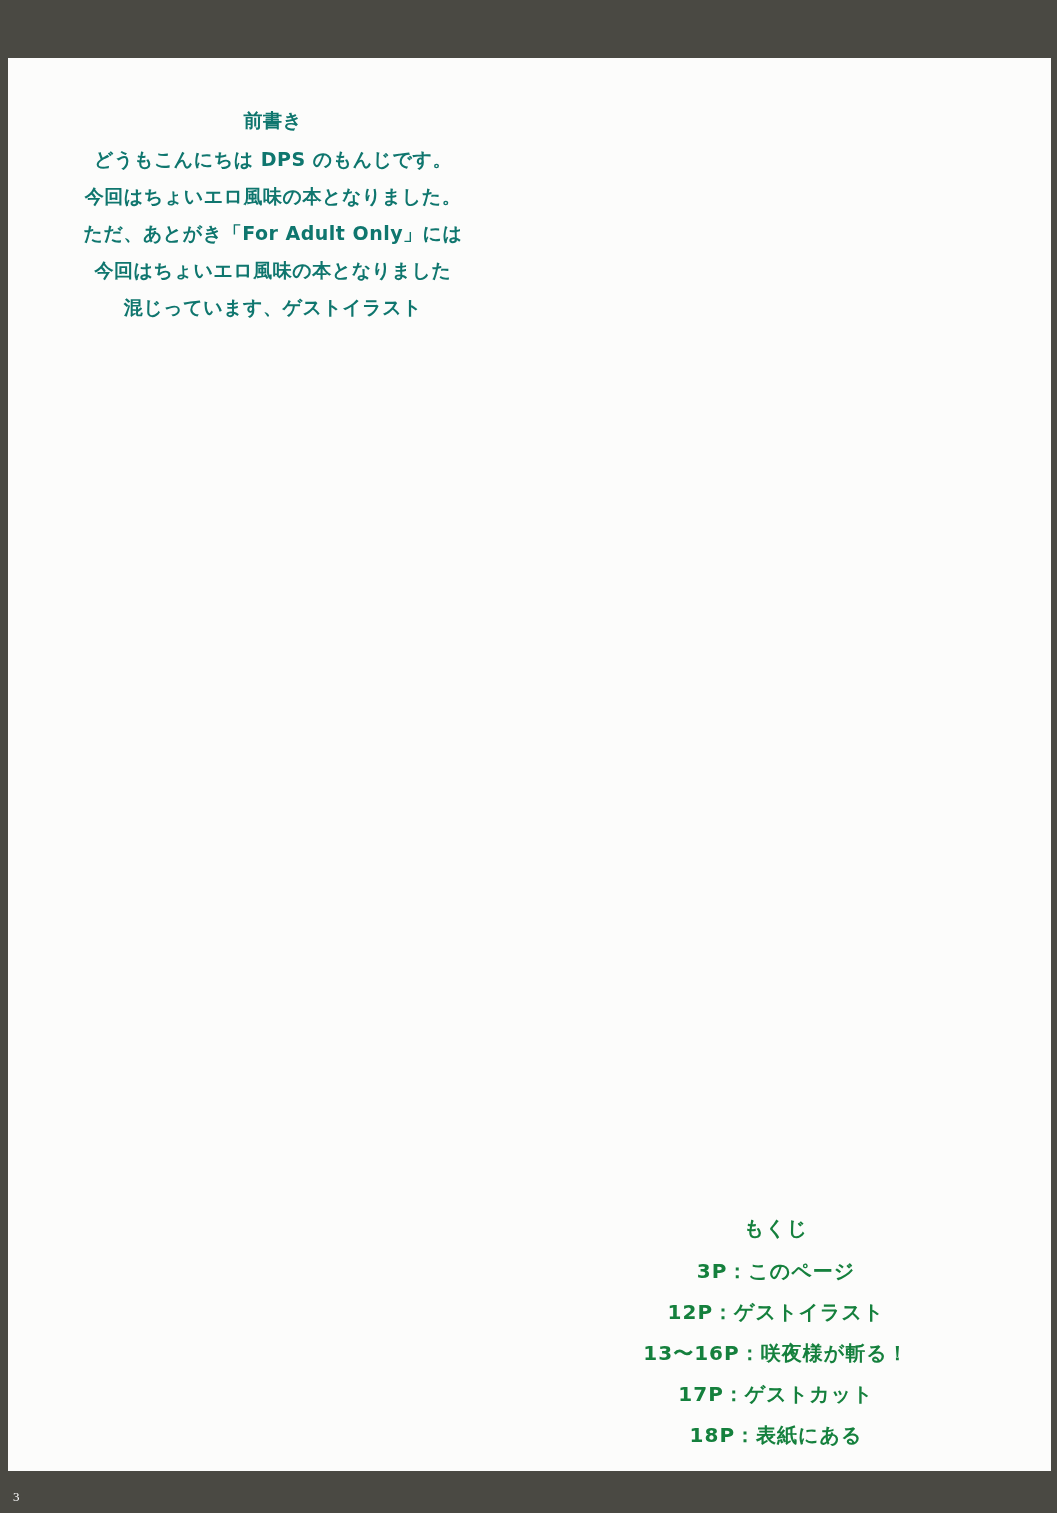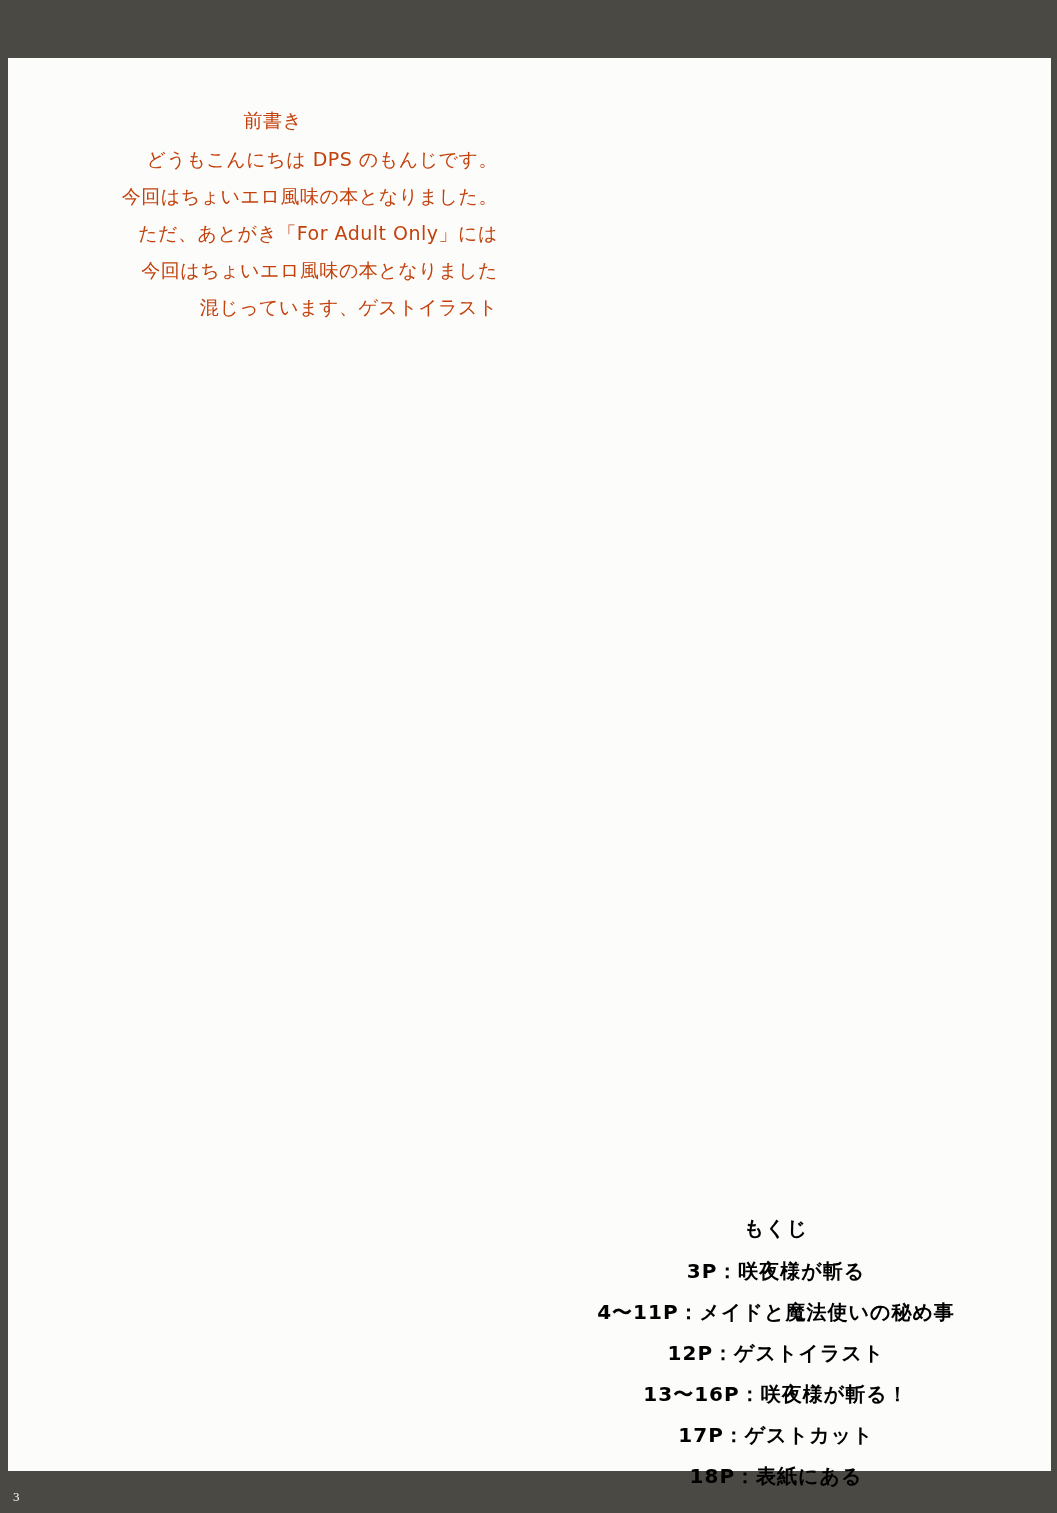--- a/index.html
+++ b/index.html
@@ -59,44 +59,43 @@
     background: #fcfcfb;
   }
 
   
   .preface {
     position: absolute;
     left: 40px;
     top: 44px;
     width: 450px;
     text-align: center;
-    color: #c2410c;
+    color: #0f766e;
     font-size: 19px;
     line-height: 1.95;
-    font-weight: 400;
+    font-weight: 700;
     letter-spacing: 0.5px;
   }
   .preface .heading {
     display: block;
     margin-bottom: 2px;
   }
   .preface .line {
     display: block;
     white-space: nowrap;
-    text-align: right;
   }
 
   
   .toc {
     position: absolute;
     right: 45px;
     top: 1150px;
     width: 460px;
     text-align: center;
-    color: #000000;
+    color: #15803d;
     font-size: 20px;
     line-height: 2.05;
     font-weight: 700;
     letter-spacing: 1px;
   }
   .toc .heading {
     display: block;
     margin-bottom: 2px;
   }
   .toc .line {
@@ -131,22 +130,21 @@
       <span class="heading">前書き</span>
       <span class="line">どうもこんにちは DPS のもんじです。</span>
       <span class="line">今回はちょいエロ風味の本となりました。</span>
       <span class="line">ただ、あとがき「For Adult Only」には</span>
       <span class="line">今回はちょいエロ風味の本となりました</span>
       <span class="line">混じっています、ゲストイラスト</span>
     </div>
 
     <div class="toc">
       <span class="heading">もくじ</span>
-      <span class="line">3P：咲夜様が斬る</span>
-      <span class="line">4〜11P：メイドと魔法使いの秘め事</span>
+      <span class="line">3P：このページ</span>
       <span class="line">12P：ゲストイラスト</span>
       <span class="line">13〜16P：咲夜様が斬る！</span>
       <span class="line">17P：ゲストカット</span>
       <span class="line">18P：表紙にある</span>
     </div>
 
   </div>
 
   <div class="folio">3</div>
 

